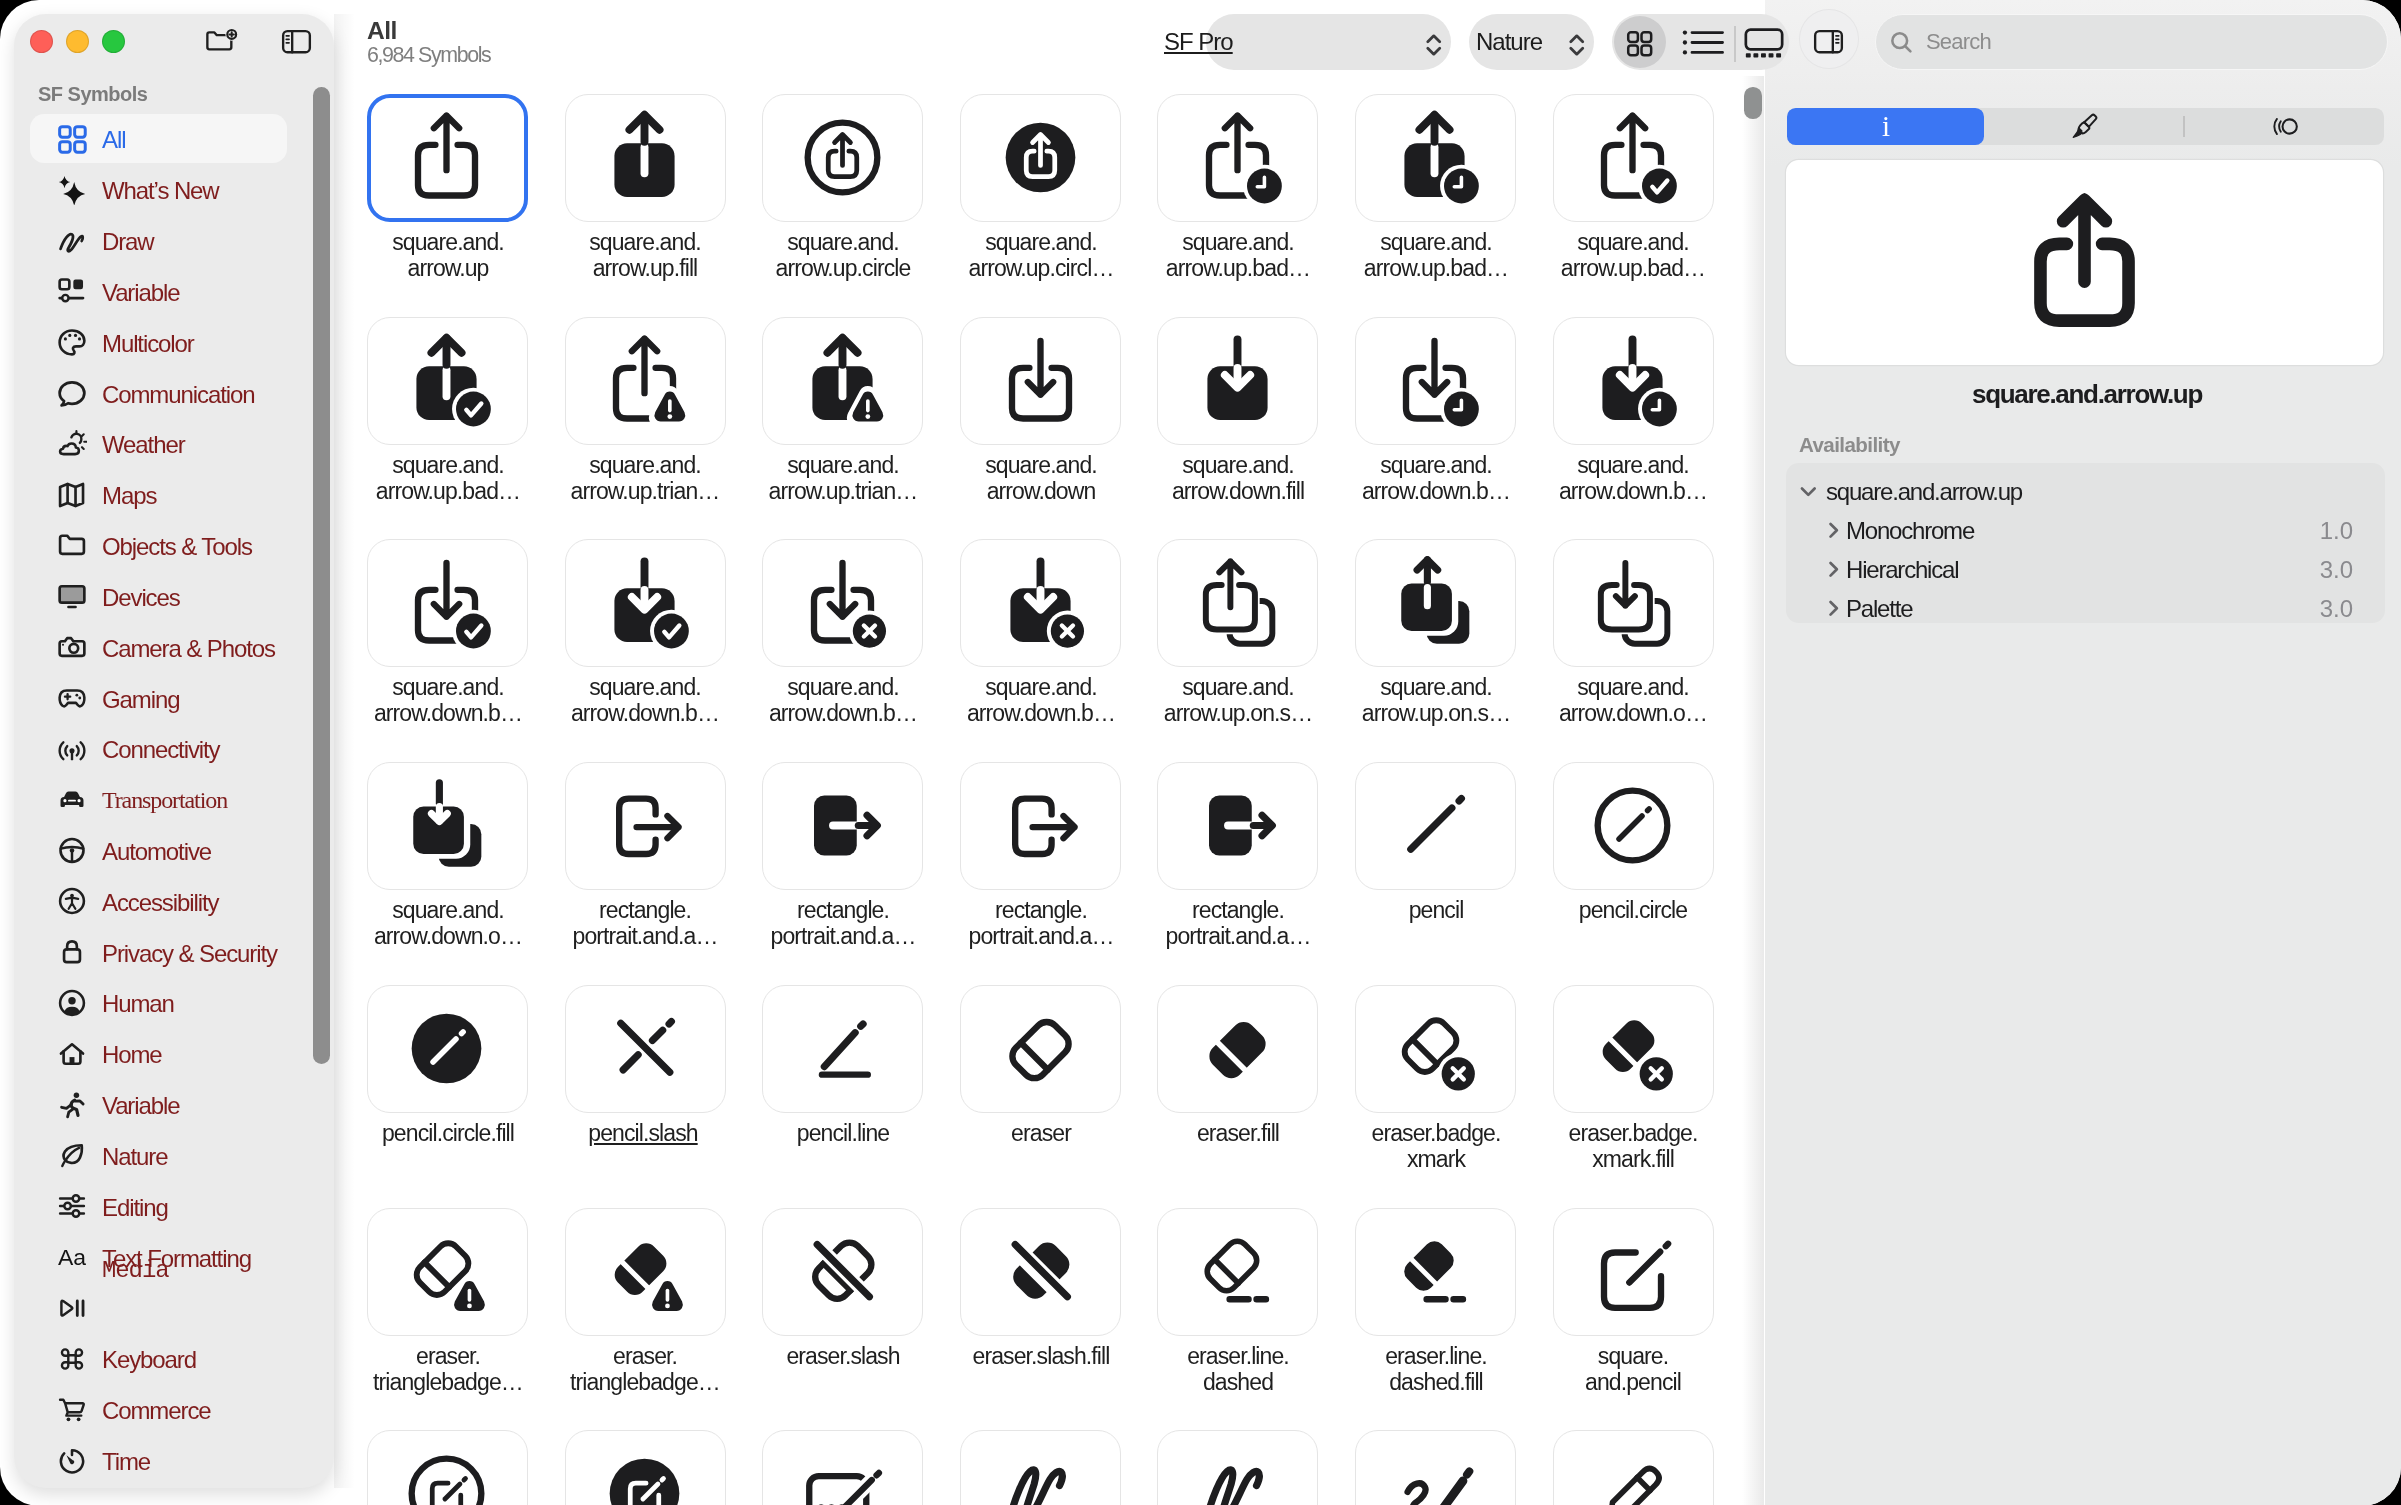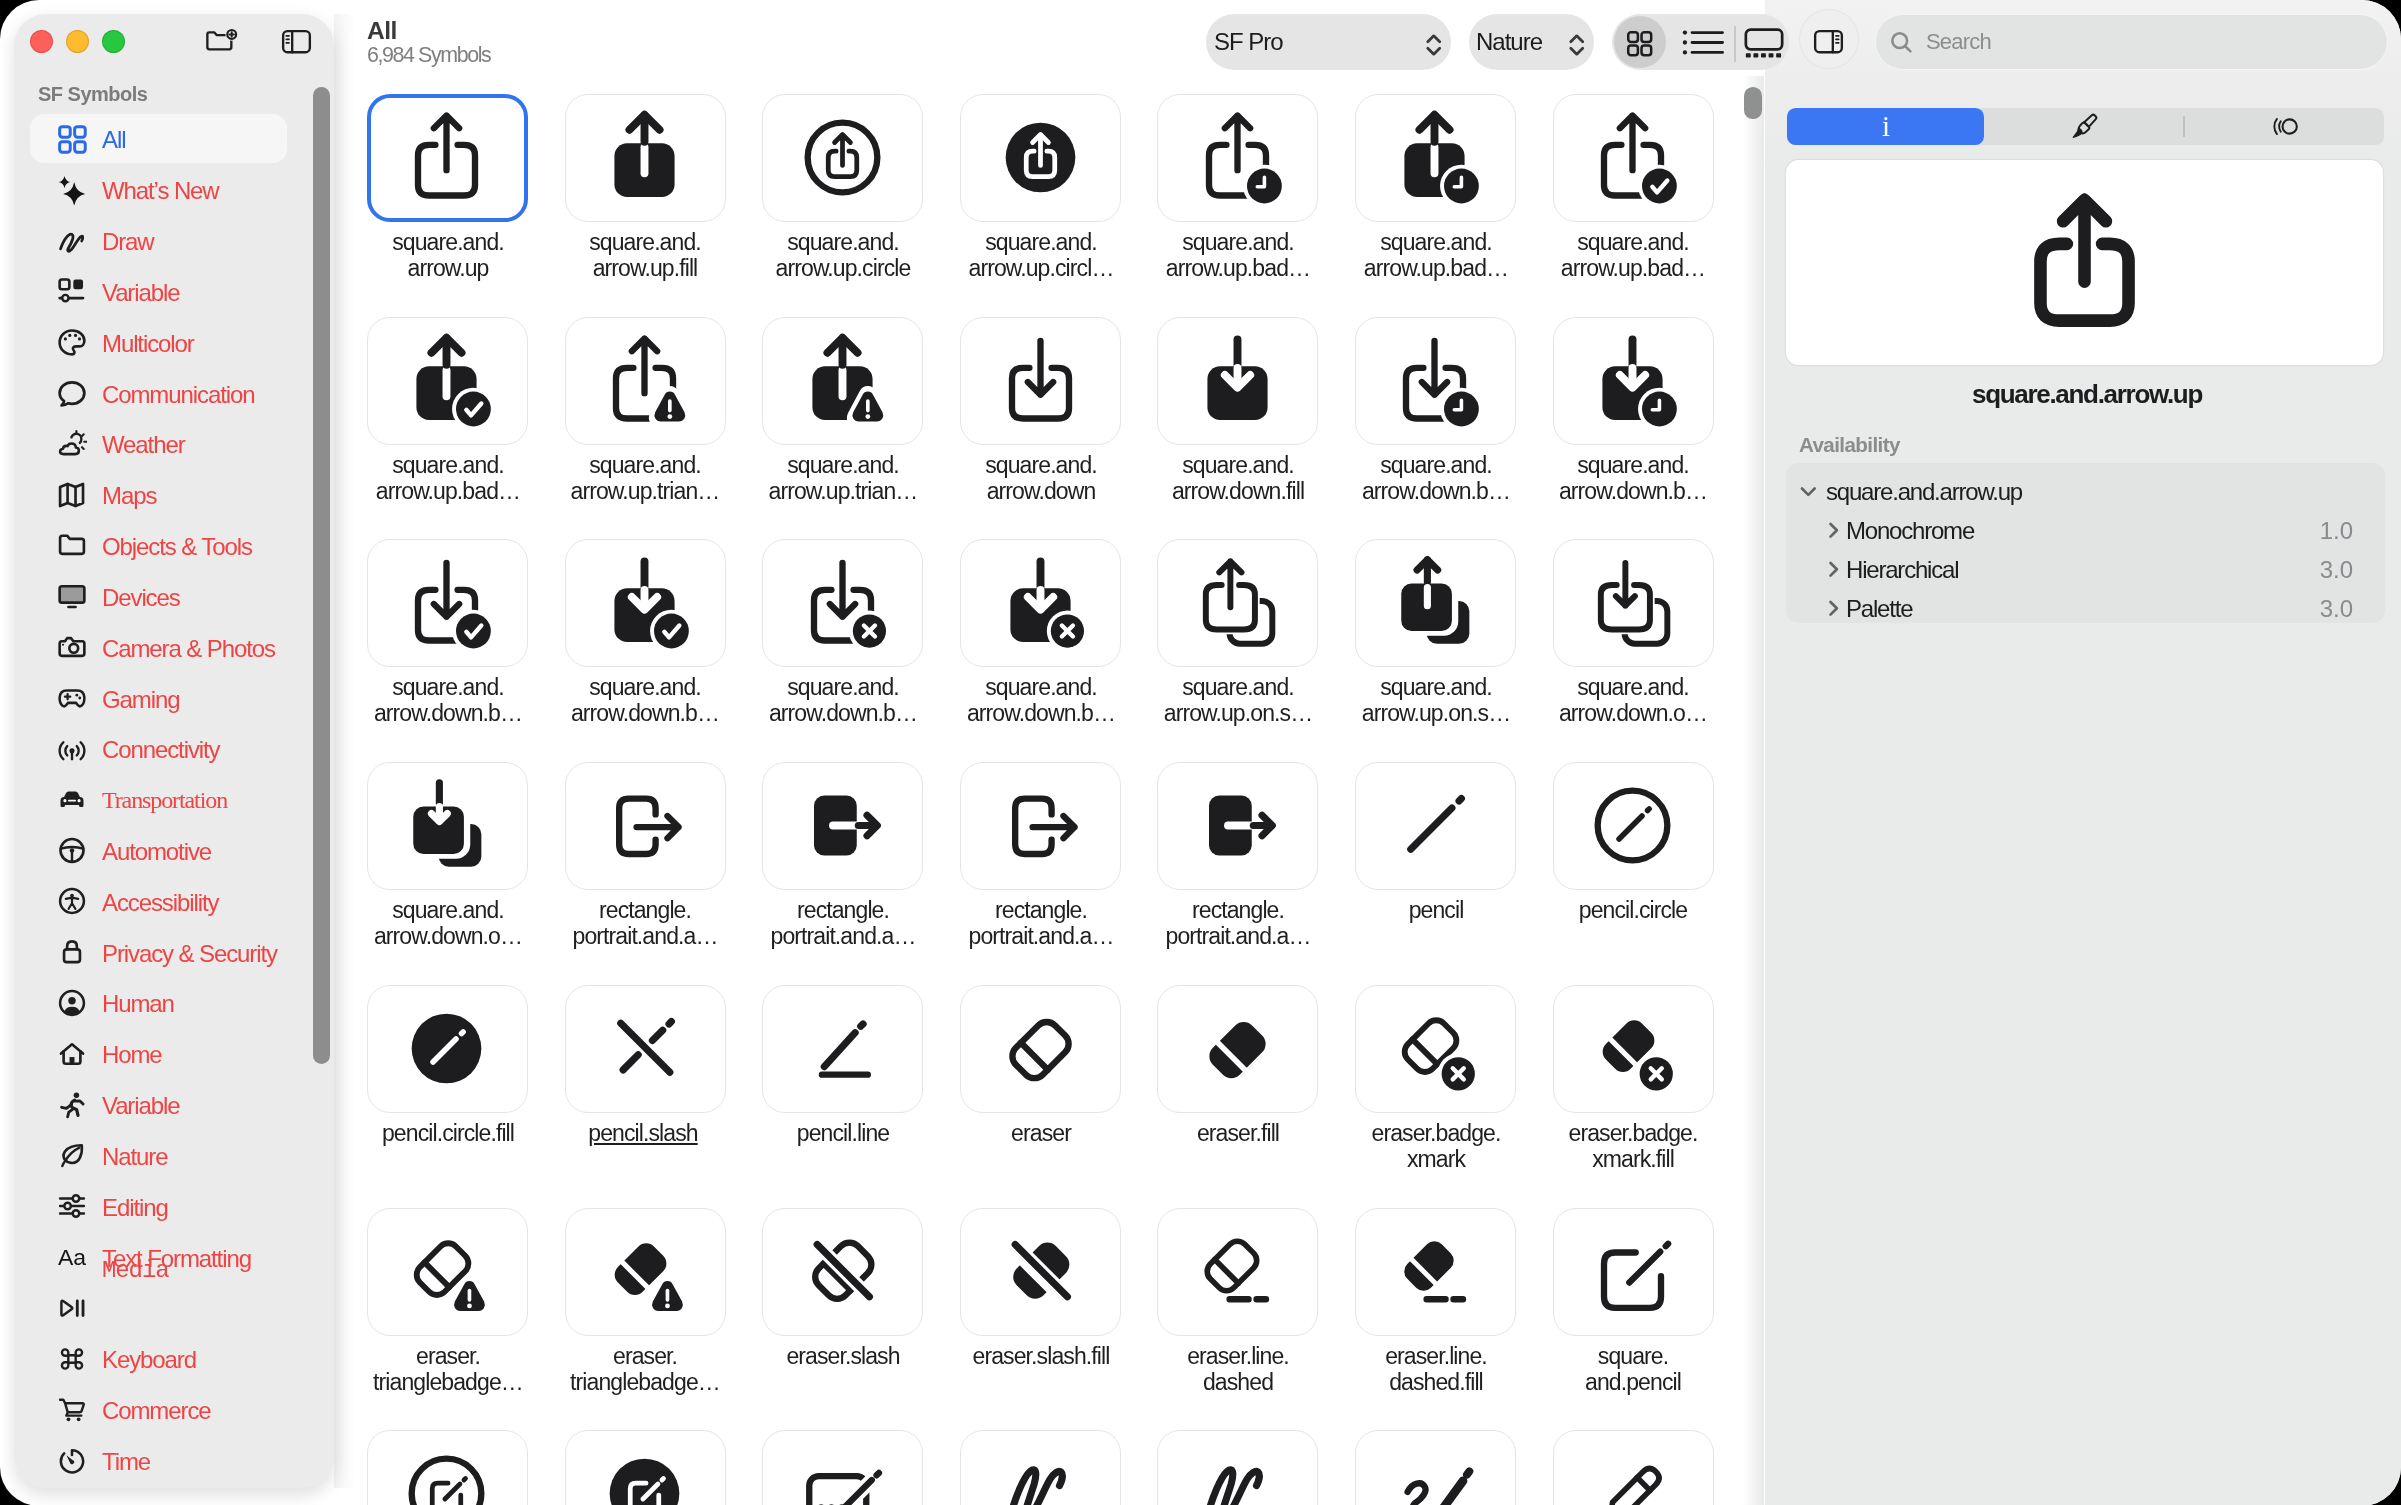--- a/index.html
+++ b/index.html
@@ -5,21 +5,21 @@
 body{font-family:"Liberation Sans",sans-serif;-webkit-font-smoothing:antialiased;}
 #win{position:absolute;left:0;top:0;width:2401px;height:1506px;background:#fff;border-radius:39px;overflow:hidden;}
 .abs{position:absolute;}
 #sidebar{position:absolute;left:13.5px;top:13.5px;width:320px;height:1474px;background:#ebebeb;border-radius:32px;box-shadow:0 6.4px 17.5px rgba(0,0,0,.13);}
 #rpanel{position:absolute;left:1765px;top:0;width:637px;height:1506px;background:linear-gradient(180deg,#f2f2f2 0px,#ededed 87px,#e9eaea 167px,#e9eaea 100%);}
 #rshadow{position:absolute;left:1742px;top:76px;width:22px;height:1429px;background:linear-gradient(to right,rgba(0,0,0,0),rgba(0,0,0,0.085));}
 #sbshadow{position:absolute;left:334px;top:13.5px;width:20.6px;height:1474px;background:linear-gradient(to right,rgba(0,0,0,0.05),rgba(0,0,0,0));}
 .tl{position:absolute;width:23px;height:23px;border-radius:50%;top:30px;}
 .pill{position:absolute;background:#e5e5e5;border-radius:28px;height:56px;top:13.5px;}
 .ptxt{font-size:24px;color:#1c1c1c;letter-spacing:-1px;line-height:56px;position:absolute;}
-.sitem{position:absolute;left:102px;font-size:24px;color:#ef4444;letter-spacing:-1.1px;white-space:nowrap;line-height:29px;}
+.sitem{position:absolute;left:102px;font-size:24px;color:#7f1d1d;letter-spacing:-1.1px;white-space:nowrap;line-height:29px;}
 .sicon{position:absolute;left:57px;width:30px;height:30px;}
 .tile{position:absolute;width:161px;height:128px;background:#fff;border:1.6px solid #e5e5e5;border-radius:23px;}
 .tilesel{border:4px solid #3273f0;}
 .tlab{position:absolute;width:198px;text-align:center;font-size:23px;line-height:26px;color:#1f1f1f;letter-spacing:-0.9px;}
 .ticon{position:absolute;width:95px;height:95px;overflow:visible;}
 .arow{position:absolute;font-size:24px;color:#1d1d1f;letter-spacing:-1.2px;white-space:nowrap;line-height:29px;}
 .aver{position:absolute;font-size:24px;color:#8a8a8e;text-align:right;width:95px;line-height:29px;}
 </style></head>
 <body>
 <svg width="0" height="0" style="position:absolute">
@@ -421,21 +421,21 @@
     <div class="sitem" style="top:1396px;">Commerce</div>
     <svg class="sicon" style="top:1445px;" viewBox="0 0 34 34">
       <path fill="none" stroke="#1f1f1f" stroke-linecap="round" stroke-linejoin="round" stroke-width="2.9" d="M17 11.2 V5.9 A12.6 12.6 0 1 1 8.1 9.6"></path>
       <path fill="#1f1f1f" d="M18.4 17.4 A2.4 2.4 0 1 1 14.8 20.4 Z M14.9 20.3 L10.7 11.7 L18.3 17.5 Z"></path>
     </svg>
     <div class="sitem" style="top:1447px;">Time</div>
     <div class="abs" style="left:313px;top:87px;width:16.7px;height:977px;border-radius:8.7px;background:#8d8d8d;"></div>
 <div class="abs" style="left:367px;top:16.7px;font-size:24.6px;font-weight:bold;color:#3a3a3a;letter-spacing:-0.5px;">All</div>
     <div class="abs" style="left:367px;top:43px;font-size:21.4px;color:#7f7f7f;letter-spacing:-1.4px;">6,984 Symbols</div>
     <div class="pill" style="left:1206px;width:245px;"></div>
-    <div class="ptxt" style="left:1214px;top:13.5px;">SF Pro</div>
+    <div class="ptxt" style="left:1164px;top:13.5px;text-decoration:underline;">SF Pro</div>
     <svg class="abs" style="left:1425px;top:33px;" width="17.5" height="24" viewBox="0 0 22 30">
       <path fill="none" stroke="#3a3a3c" stroke-width="3.5" stroke-linecap="round" stroke-linejoin="round" d="M3.5 11 L11 3.5 L18.5 11 M3.5 19 L11 26.5 L18.5 19"></path>
     </svg>
     <div class="pill" style="left:1469px;width:125px;"></div>
     <div class="ptxt" style="left:1476px;top:13.5px;">Nature</div>
     <svg class="abs" style="left:1568px;top:33px;" width="17.5" height="24" viewBox="0 0 22 30">
       <path fill="none" stroke="#3a3a3c" stroke-width="3.5" stroke-linecap="round" stroke-linejoin="round" d="M3.5 11 L11 3.5 L18.5 11 M3.5 19 L11 26.5 L18.5 19"></path>
     </svg>
     <div class="pill" style="left:1612px;width:177px;"></div>
     <div class="abs" style="left:1614px;top:16px;width:52px;height:52px;border-radius:26px;background:#cdcdce;"></div>

